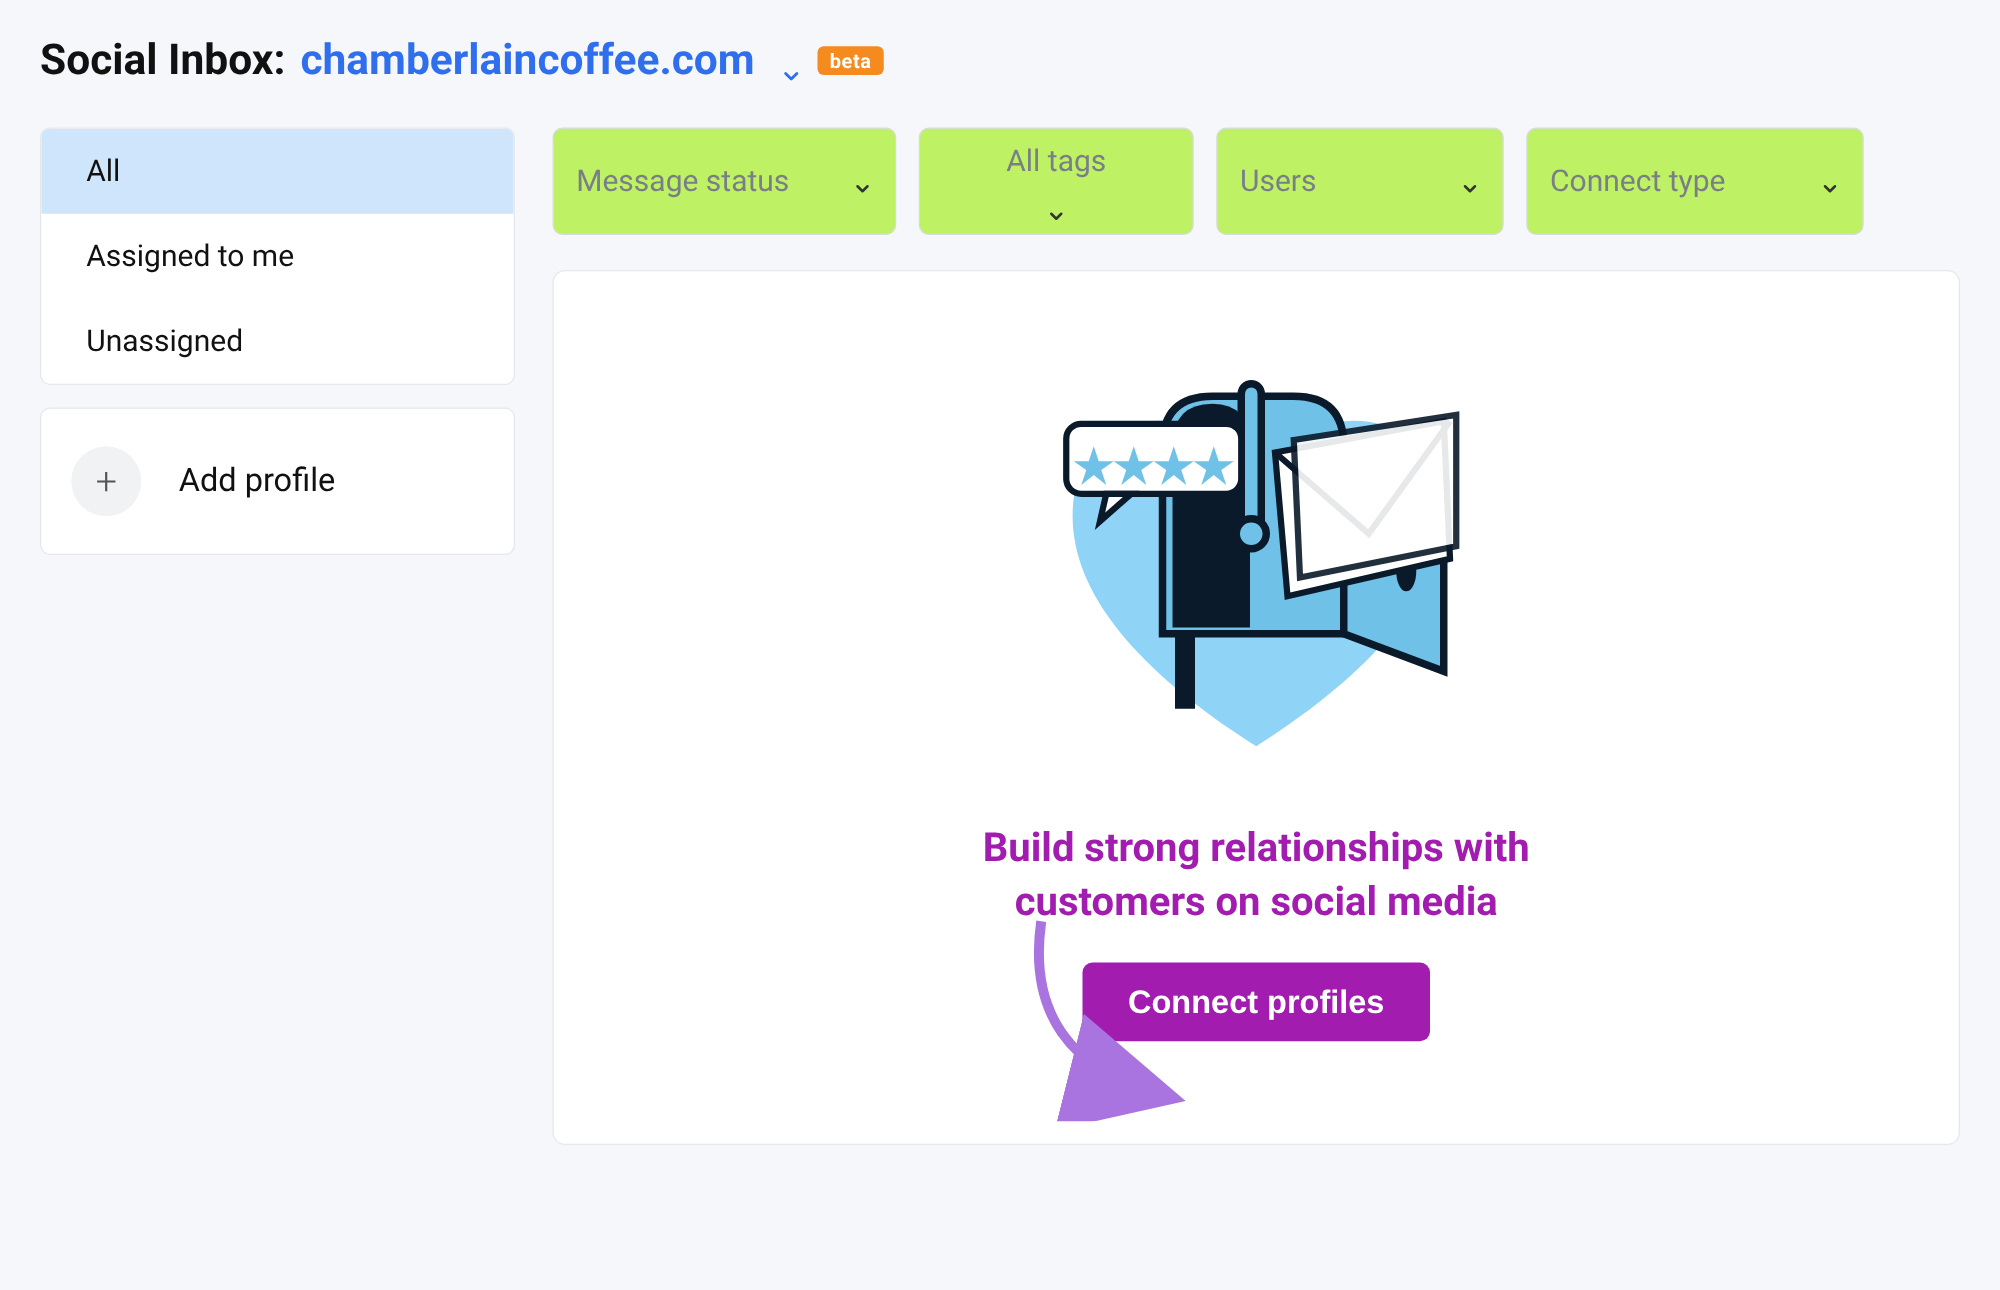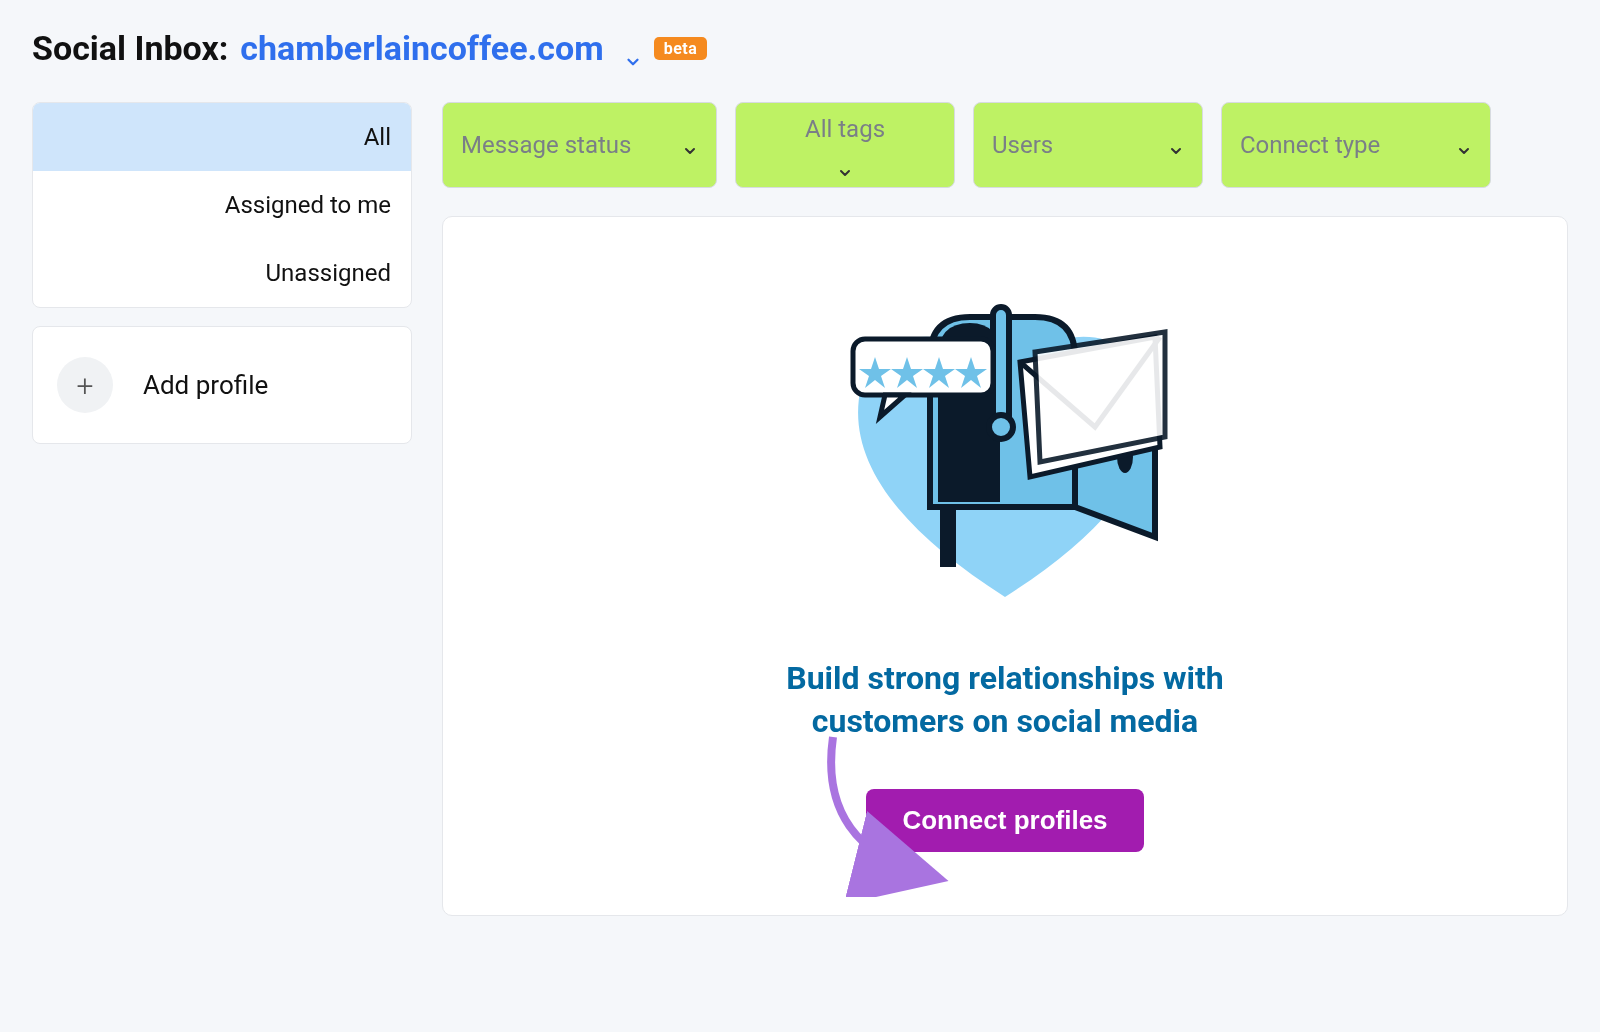--- a/index.html
+++ b/index.html
@@ -58,25 +58,24 @@
     flex-shrink: 0;
   }
   .card {
     background: #fff;
     border: 1px solid #e5e7eb;
     border-radius: 8px;
     overflow: hidden;
     margin-bottom: 18px;
   }
   .side-item {
-    padding: 20px 20px;
+    padding: 20px 36px;
     font-size: 24px;
     color: #111;
     cursor: pointer;
-    text-align: right;
   }
   .side-item.active {
     background: #cfe5fb;
   }
   .add-profile {
     display: flex;
     align-items: center;
     gap: 30px;
     padding: 30px 24px;
     cursor: pointer;
@@ -148,25 +147,25 @@
   .illus {
     width: 360px;
     height: 340px;
     margin-top: 20px;
     margin-bottom: 40px;
   }
 
   .hero-text {
     font-size: 32px;
     font-weight: 700;
-    color: #0369a1;
+    color: #a21caf;
     text-align: center;
     line-height: 1.35;
     max-width: 560px;
-    margin-bottom: 46px;
+    margin-bottom: 27px;
   }
 
   .connect-btn {
     background: #a21caf;
     color: #fff;
     font-size: 26px;
     font-weight: 600;
     border: none;
     border-radius: 8px;
     padding: 16px 36px;

